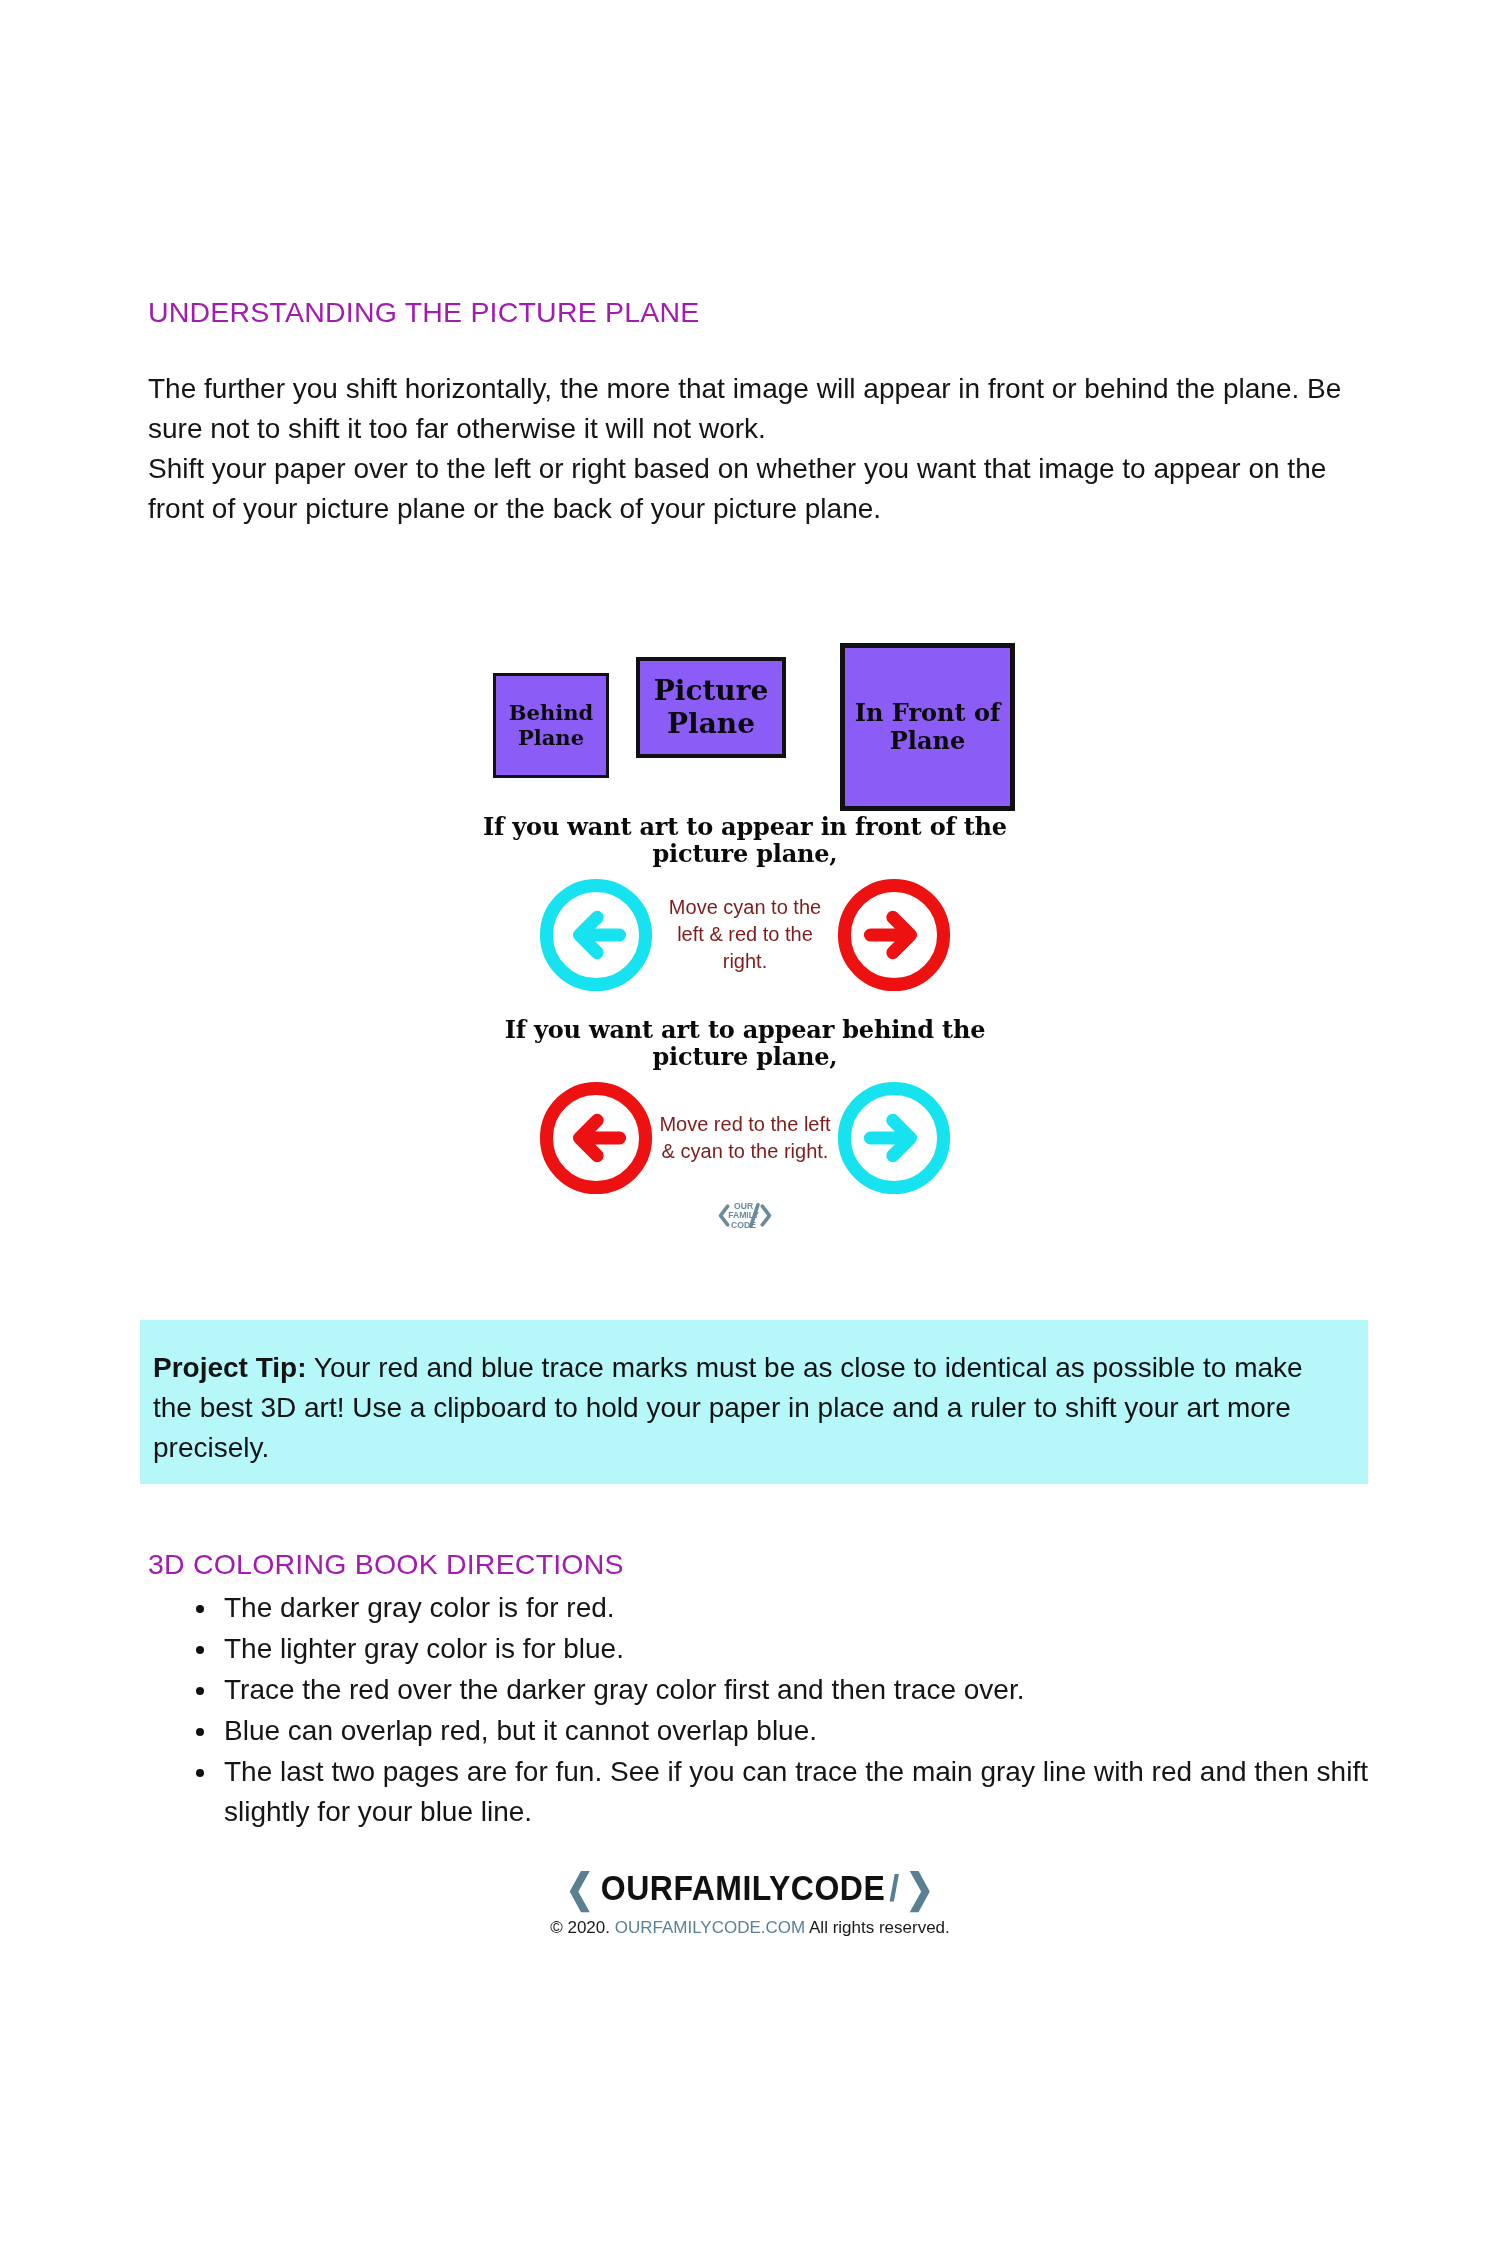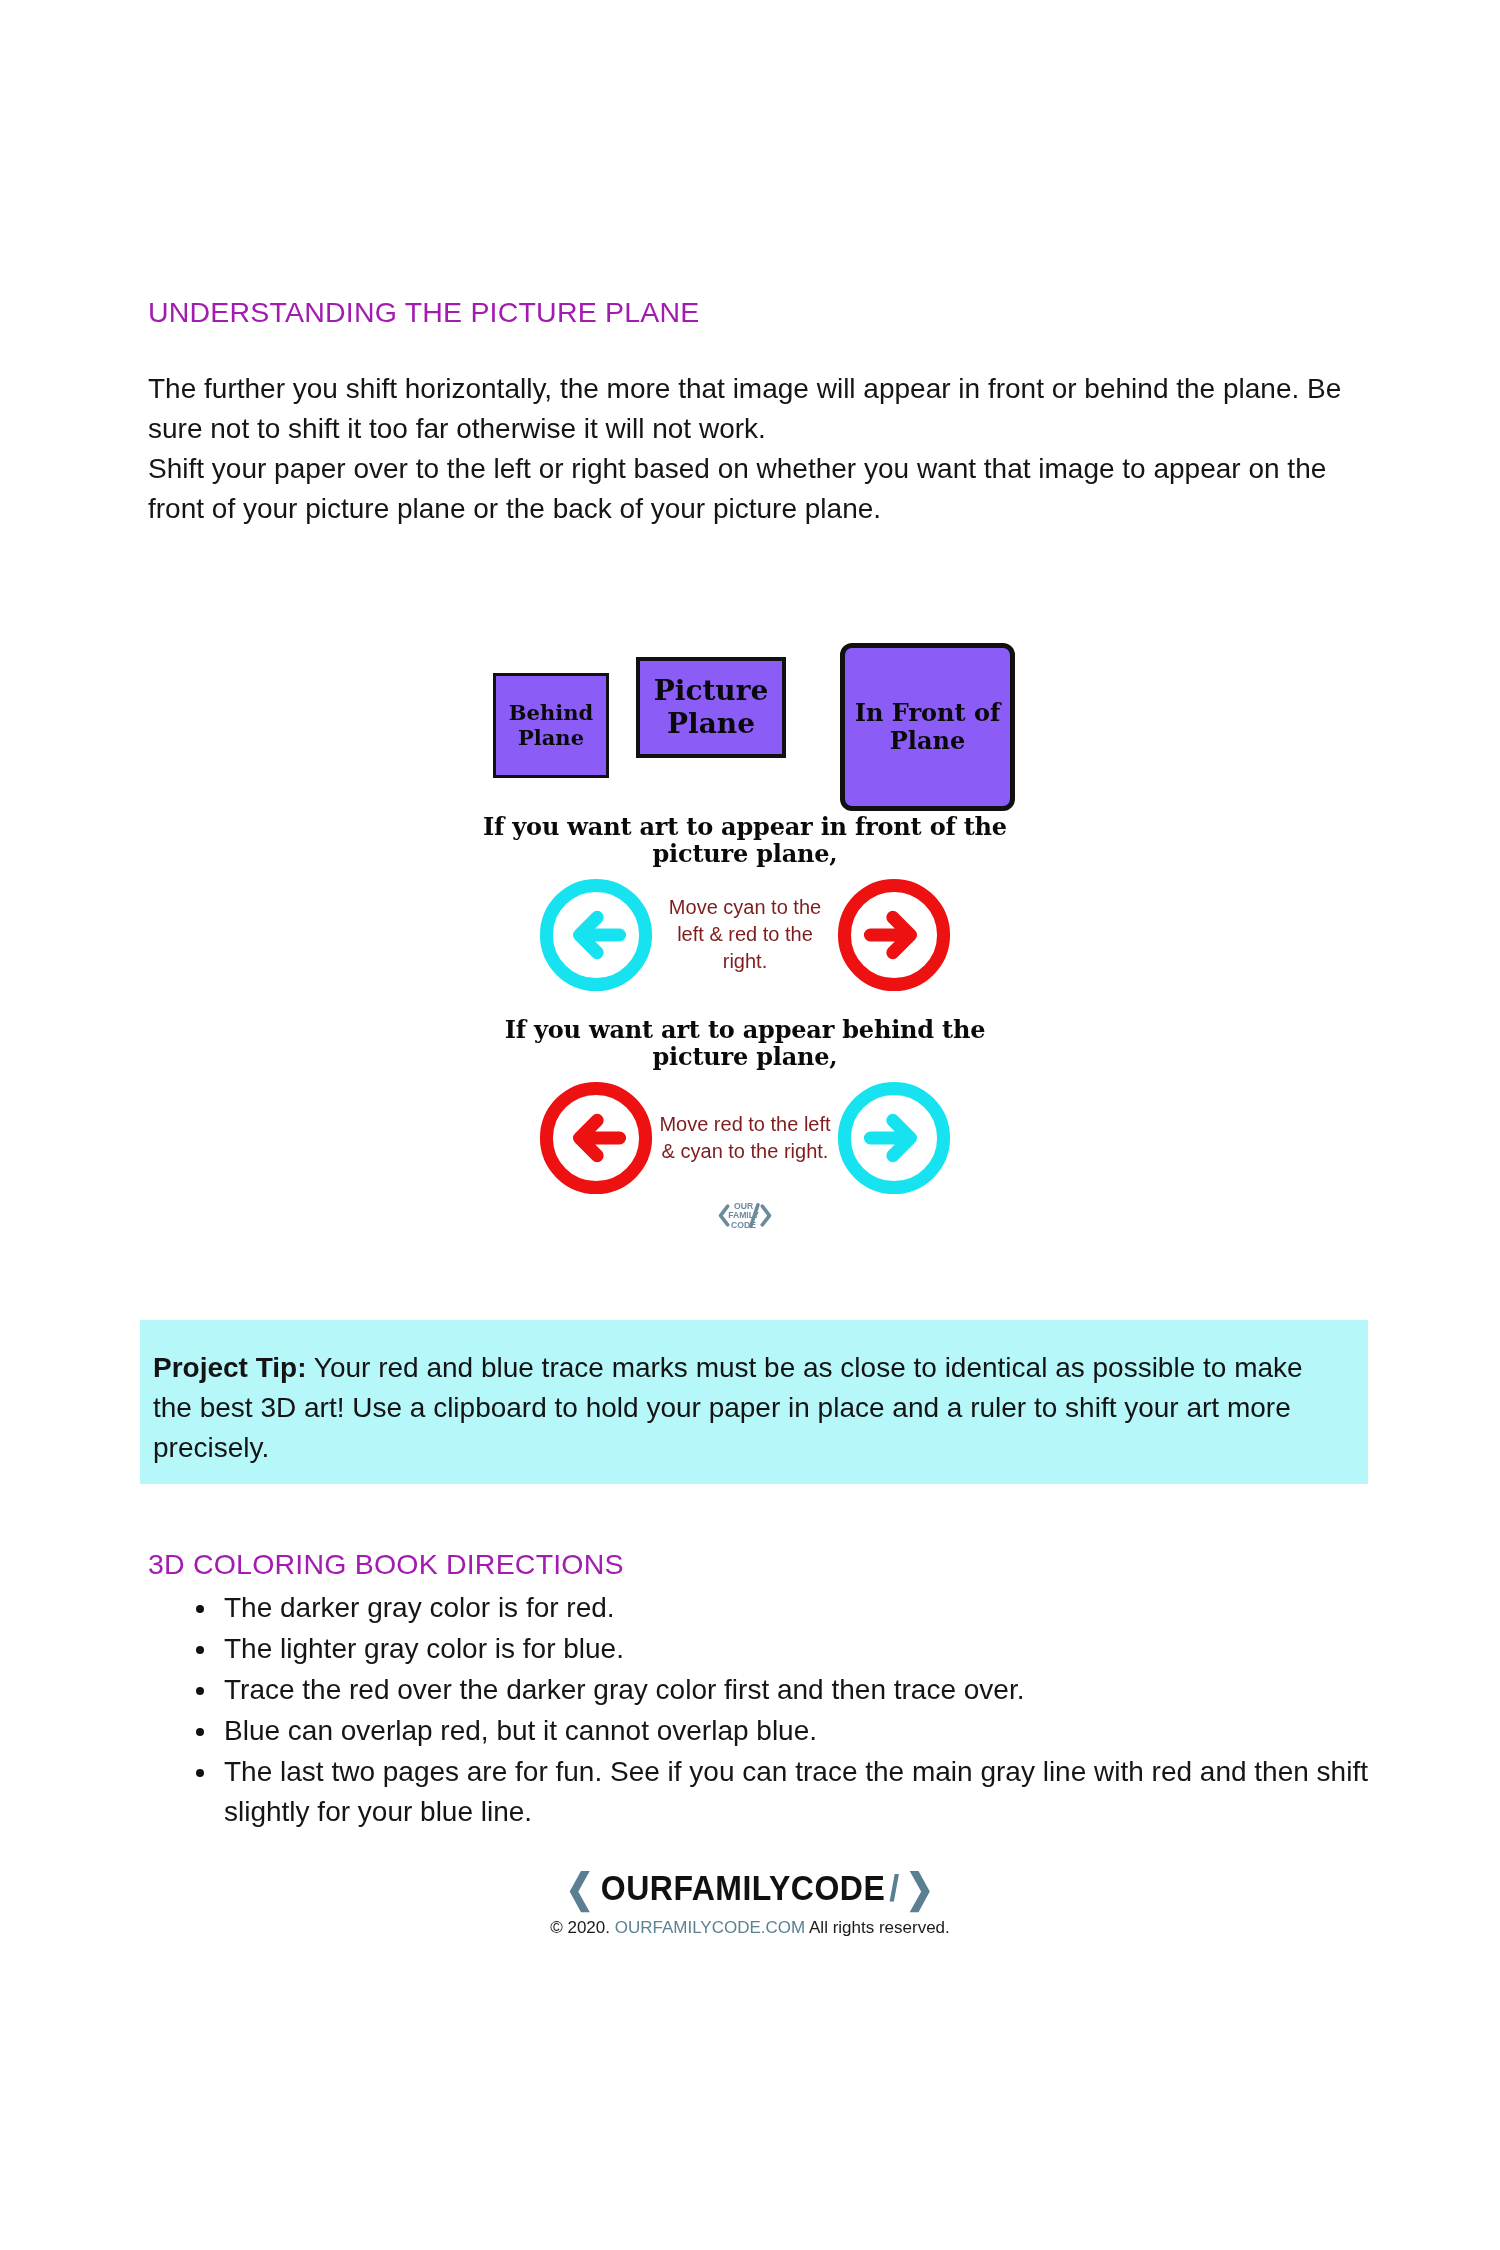--- a/index.html
+++ b/index.html
@@ -88,21 +88,20 @@
     left: 181px; top: 32px;
     width: 150px; height: 101px;
     font-size: 28px;
     border-width: 4.5px;
   }
   .plane-box.front {
     left: 385px; top: 18px;
     width: 175px; height: 168px;
     font-size: 24px;
     border-width: 5px;
-    border-radius: 12px;
   }
 
   .caption {
     font-family: "DejaVu Serif", serif;
     font-weight: bold;
     font-size: 24px;
     line-height: 1.13;
     text-align: center;
     color: #0a0a0a;
     letter-spacing: -0.2px;

